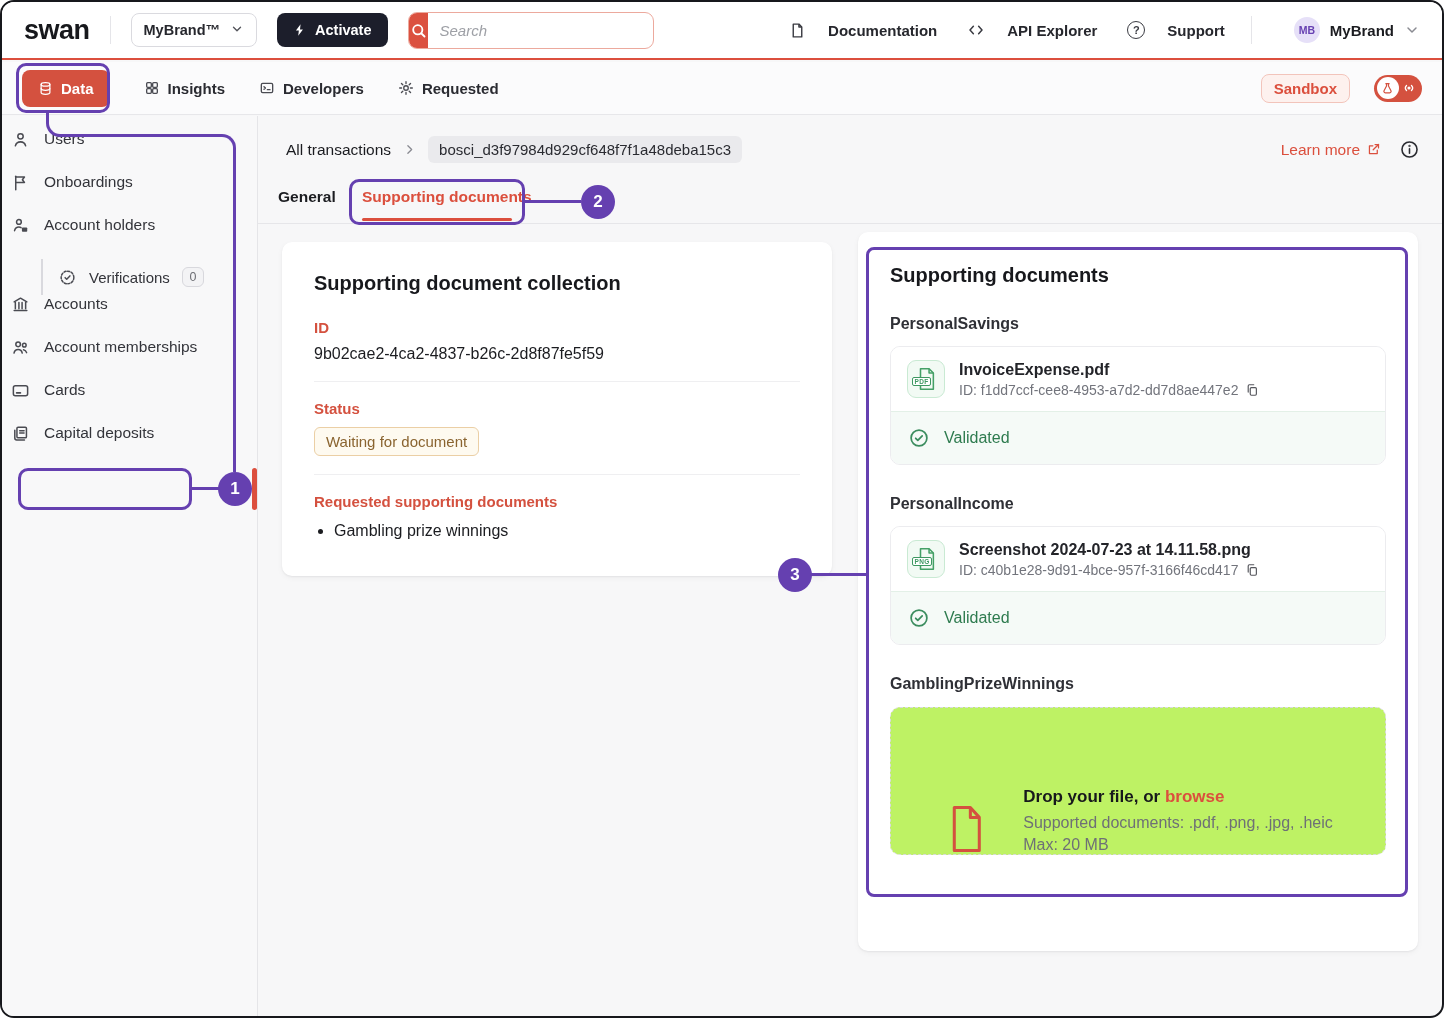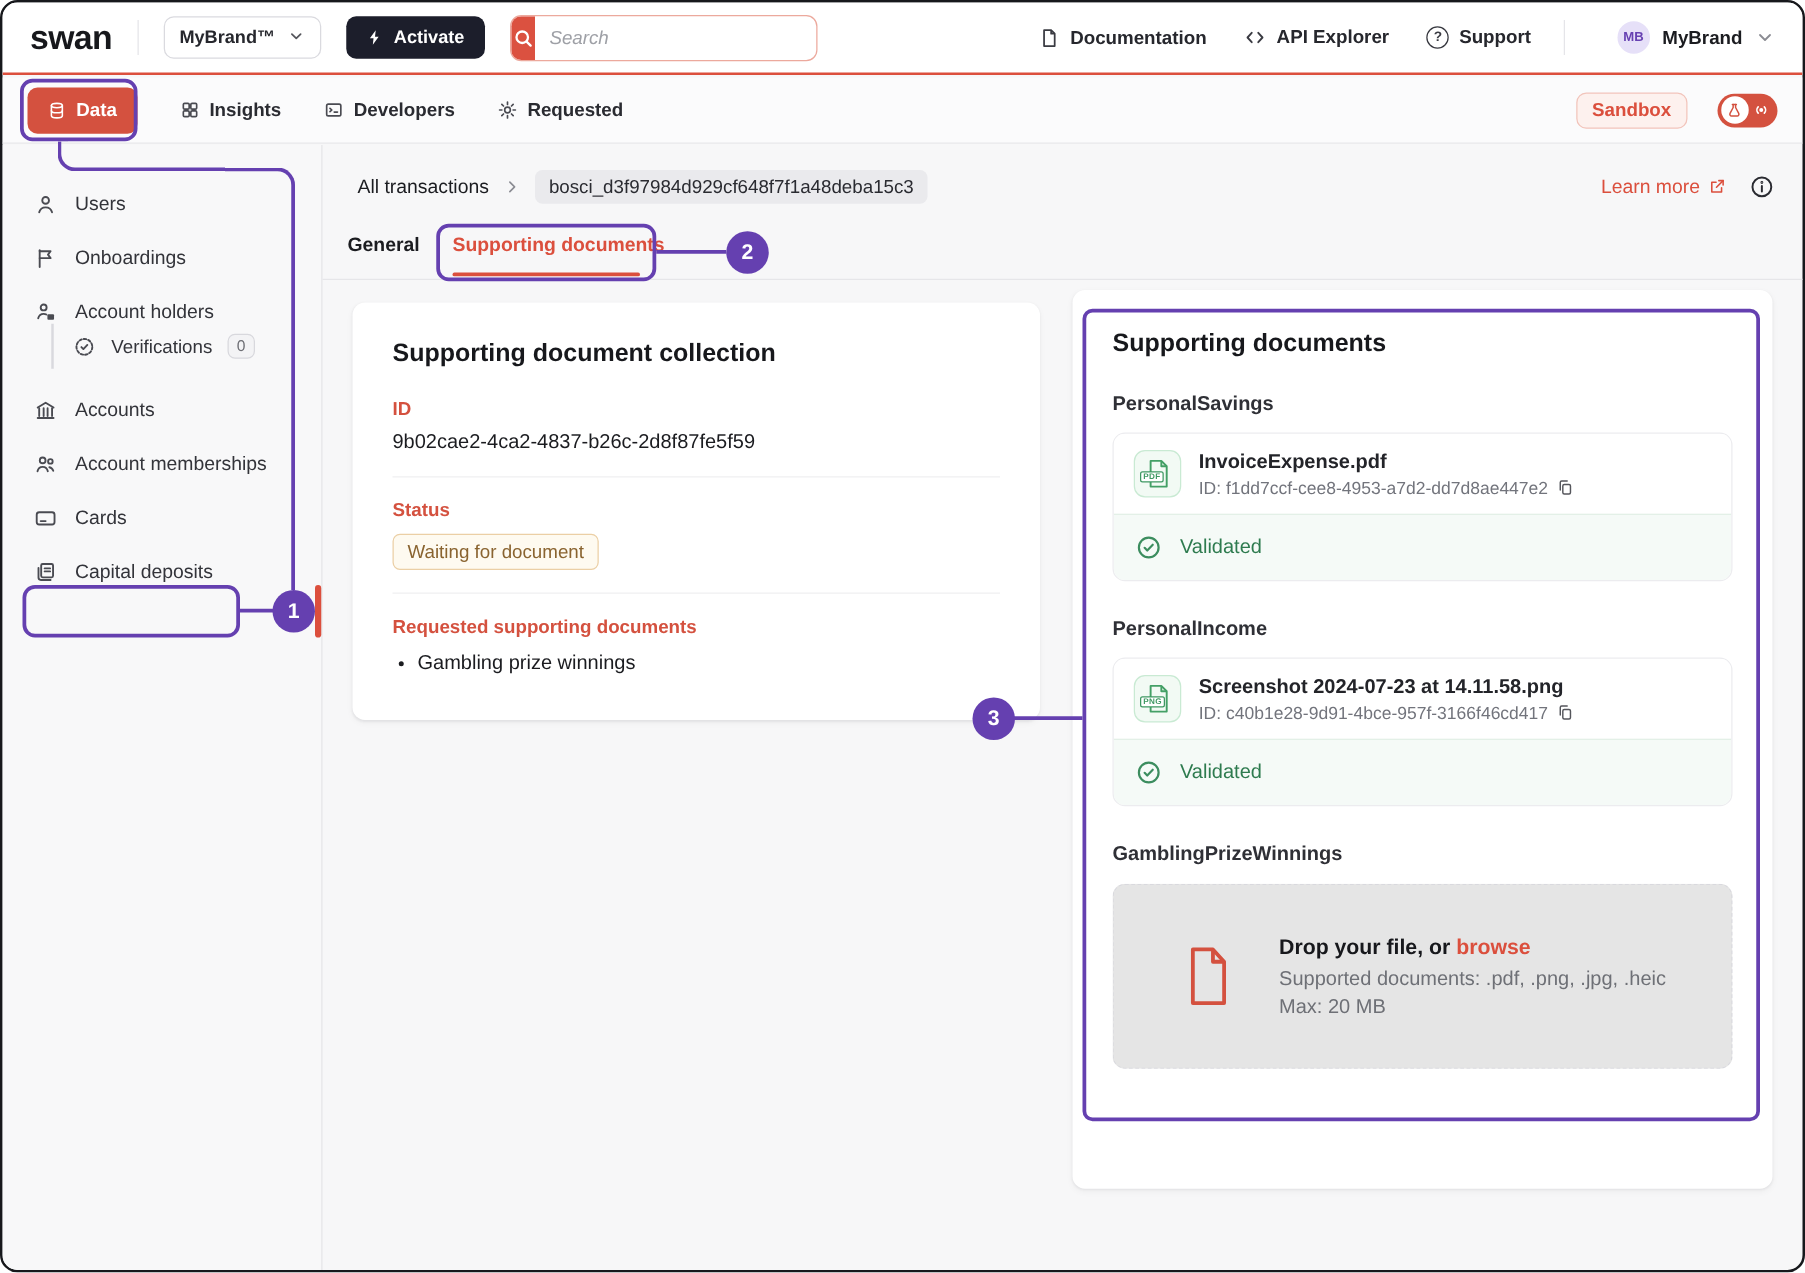--- a/index.html
+++ b/index.html
@@ -30,21 +30,21 @@
     margin-left:20px; display:flex; align-items:stretch; width:246px; height:37px;
     border:1.5px solid #ECA99D; border-radius:9px; overflow:hidden; background:#fff;
   }
   .search-tile{ width:39px; background:#DB5140; display:flex; align-items:center; justify-content:center; }
   .search-box input{
     flex:1; border:none; outline:none; padding:0 12px; font-size:15px; font-style:italic;
     color:#3c3d44; font-family:inherit; background:transparent;
   }
   .search-box input::placeholder{ color:#9EA0A6; font-style:italic; }
   .header-spacer{ flex:1; }
-  .header-link{ display:flex; gap:8px; font-size:15px; font-weight:700; color:#26272D; cursor:pointer; margin-left:30px; }
+  .header-link{ display:flex; align-items:center; gap:22px; font-size:15px; font-weight:700; color:#26272D; cursor:pointer; margin-left:30px; }
   .circle-q{
     width:18px; height:18px; border:1.6px solid #3A3B42; border-radius:50%; display:flex;
     align-items:center; justify-content:center; font-size:11px; font-weight:700; color:#3A3B42;
   }
   .avatar{
     width:26px; height:26px; border-radius:50%; background:#E6E0F8; color:#6741B2;
     font-size:10.5px; font-weight:700; display:flex; align-items:center; justify-content:center;
   }
   .account{ display:flex; align-items:center; gap:10px; margin-left:22px; cursor:pointer; }
   .account-name{ font-size:15px; font-weight:700; color:#1B1C20; }
@@ -73,21 +73,21 @@
     display:flex; align-items:center; justify-content:center;
   }
   .env-live{ position:absolute; right:5px; top:5.5px; }
 
   
   .sidebar{
     position:absolute; left:0; top:114px; width:256px; bottom:0; background:#F8F8F9;
     border-right:1px solid #E5E5E8; padding-top:14px;
   }
   .side-item{
-    height:43px; display:flex; align-items:flex-end; gap:14px; padding-left:24px;
+    height:43px; display:flex; align-items:flex-start; gap:14px; padding-left:8px;
     font-size:15.5px; font-weight:500; color:#33343A; cursor:pointer;
   }
   .side-item .sicon{ width:20px; display:flex; justify-content:center; color:#4A4B52; }
   .side-sub{
     height:36px; margin-left:39px; padding-left:15px; border-left:2px solid #D9D9DE;
     display:flex; align-items:center; gap:12px; font-size:15px; color:#33343A; cursor:pointer;
   }
   .count-badge{
     min-width:22px; height:20px; border:1px solid #D8D8DD; background:#F3F3F5; color:#6E6F75;
     font-size:12.5px; border-radius:6px; display:flex; align-items:center; justify-content:center; padding:0 5px;
@@ -148,21 +148,21 @@
   .doc-name{ font-size:16px; font-weight:700; color:#232429; }
   .doc-id{ display:flex; align-items:center; gap:7px; font-size:14px; color:#72747C; margin-top:3px; }
   .copy-btn{ color:#55565C; cursor:pointer; }
   .validated-bar{
     display:flex; align-items:center; gap:14px; padding:15px 17px; background:#F5FAF7;
     border-top:1px solid #E3F0E7;
   }
   .validated-text{ font-size:16px; font-weight:500; color:#2E7B4F; }
   .dropzone{
     margin-top:14px; height:148px; border:1.5px dashed #D9D9DE; border-radius:10px;
-    display:flex; align-items:center; justify-content:center; gap:36px; cursor:pointer; background:#e5e5e5;
+    display:flex; align-items:flex-end; justify-content:center; gap:36px; cursor:pointer; background:#bef264;
   }
   .drop-line1{ font-size:17px; font-weight:700; color:#17181C; }
   .browse-link{ color:#DB4F3D; font-weight:700; cursor:pointer; }
   .drop-line2{ font-size:16px; color:#6E7076; margin-top:7px; }
   .drop-line3{ font-size:16px; color:#6E7076; margin-top:4px; }
 
   
   .ann{ position:absolute; z-index:60; pointer-events:none; }
   .ann-box{ border:3px solid #6540B0; border-radius:10px; background:transparent; }
   .ann-circle{

